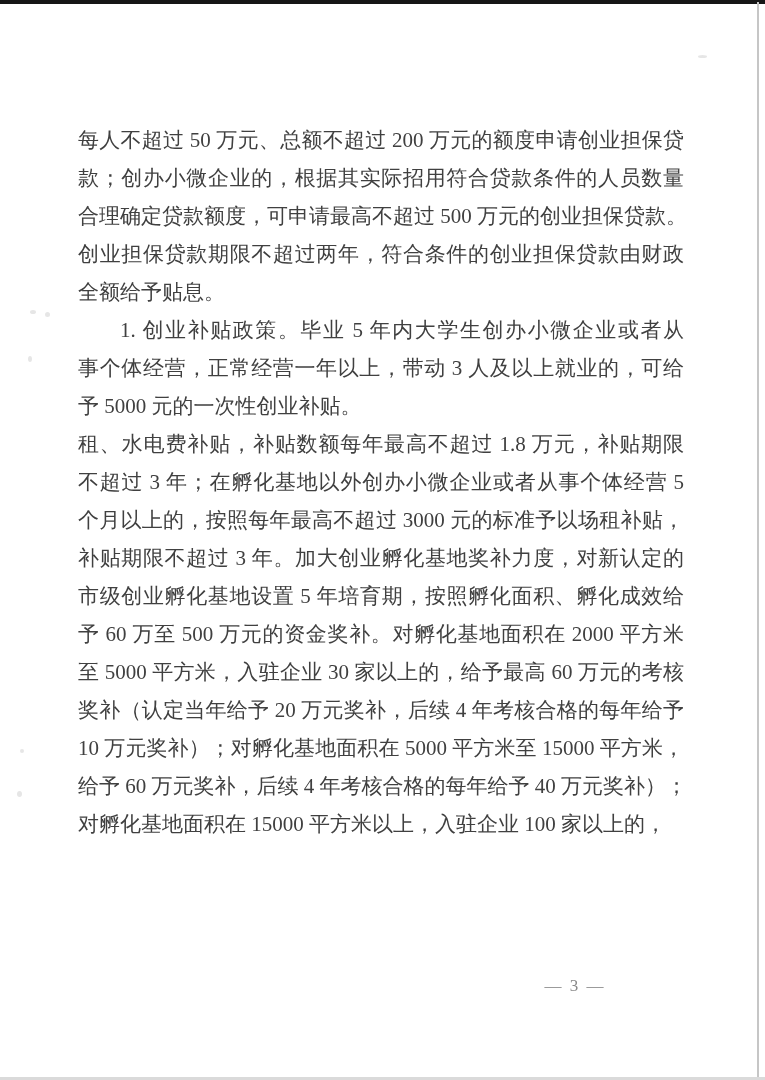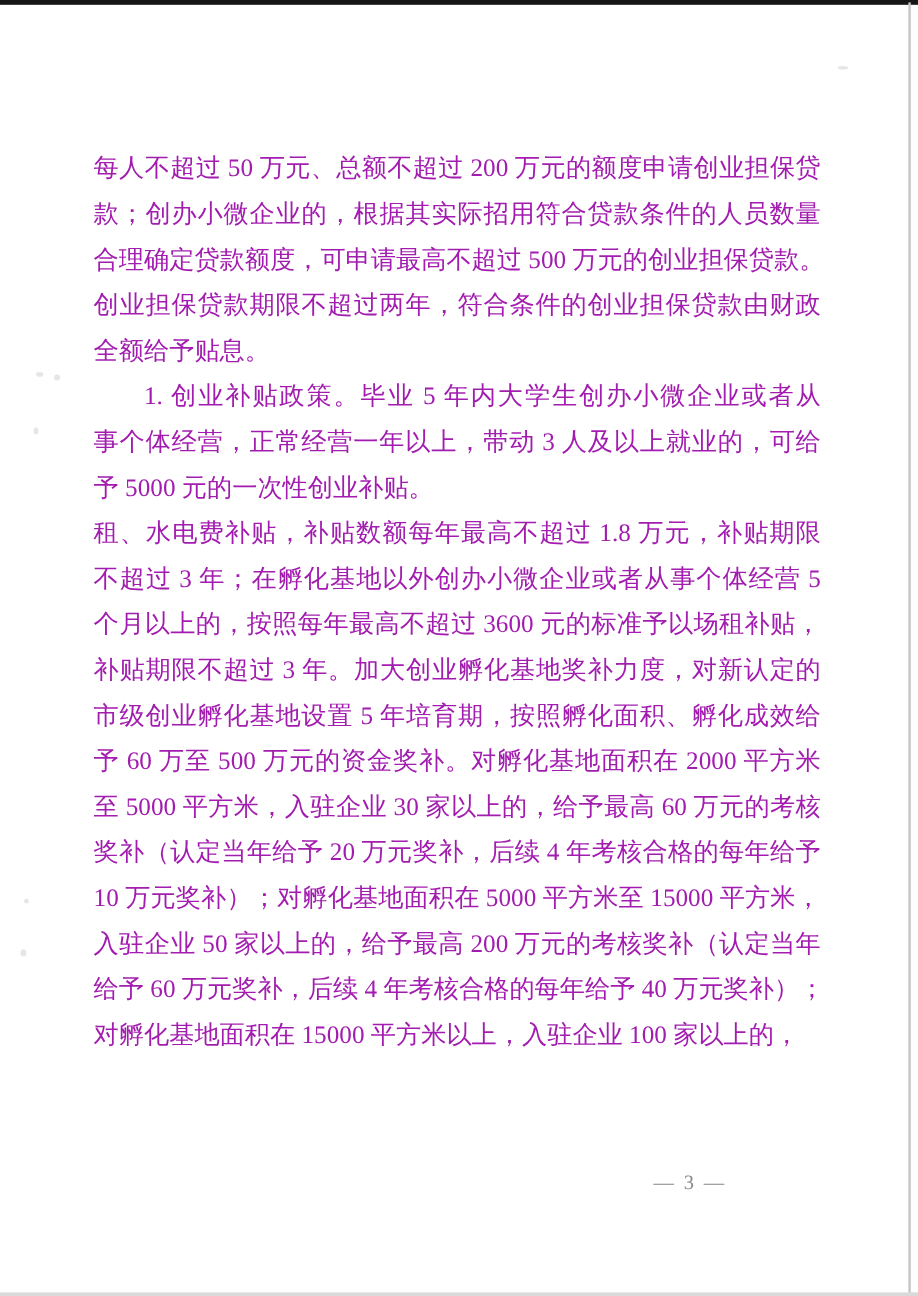--- a/index.html
+++ b/index.html
@@ -44,21 +44,21 @@
   .s5 { left: 17px;  top: 791px; width: 5px; height: 6px; }
   .s6 { left: 698px; top: 55px;  width: 9px; height: 3px; }
   
   .body-text {
     position: absolute;
     left: 78px;
     top: 121px;
     width: 606px;
     font-size: 21px;
     line-height: 38px;
-    color: #a21caf;
+    color: #404040;
     letter-spacing: 0;
   }
   .line {
     height: 38px;
     white-space: nowrap;
     text-align: justify;
     text-align-last: justify;
     text-justify: inter-character;
   }
   .line.end {
@@ -99,27 +99,26 @@
     <div class="line j">每人不超过 50 万元、总额不超过 200 万元的额度申请创业担保贷</div>
     <div class="line j">款；创办小微企业的，根据其实际招用符合贷款条件的人员数量</div>
     <div class="line j">合理确定贷款额度，可申请最高不超过 500 万元的创业担保贷款。</div>
     <div class="line j">创业担保贷款期限不超过两年，符合条件的创业担保贷款由财政</div>
     <div class="line end">全额给予贴息。</div>
     <div class="line j indent">1. 创业补贴政策。毕业 5 年内大学生创办小微企业或者从</div>
     <div class="line j">事个体经营，正常经营一年以上，带动 3 人及以上就业的，可给</div>
     <div class="line end">予 5000 元的一次性创业补贴。</div>
     <div class="line j">租、水电费补贴，补贴数额每年最高不超过 1.8 万元，补贴期限</div>
     <div class="line j">不超过 3 年；在孵化基地以外创办小微企业或者从事个体经营 5</div>
-    <div class="line j">个月以上的，按照每年最高不超过 3600 元的标准予以场租补贴，</div>
+    <div class="line j">个月以上的，按照每年最高不超过 3000 元的标准予以场租补贴，</div>
     <div class="line j">补贴期限不超过 3 年。加大创业孵化基地奖补力度，对新认定的</div>
     <div class="line j">市级创业孵化基地设置 5 年培育期，按照孵化面积、孵化成效给</div>
     <div class="line j">予 60 万至 500 万元的资金奖补。对孵化基地面积在 2000 平方米</div>
     <div class="line j">至 5000 平方米，入驻企业 30 家以上的，给予最高 60 万元的考核</div>
     <div class="line j">奖补（认定当年给予 20 万元奖补，后续 4 年考核合格的每年给予</div>
     <div class="line j">10 万元奖补）；对孵化基地面积在 5000 平方米至 15000 平方米，</div>
-    <div class="line j">入驻企业 50 家以上的，给予最高 200 万元的考核奖补（认定当年</div>
     <div class="line j">给予 60 万元奖补，后续 4 年考核合格的每年给予 40 万元奖补）；</div>
     <div class="line end">对孵化基地面积在 15000 平方米以上，入驻企业 100 家以上的，</div>
   </div>
 
   <div class="footer">— 3 —</div>
 
 </div>
 
 </body></html>

